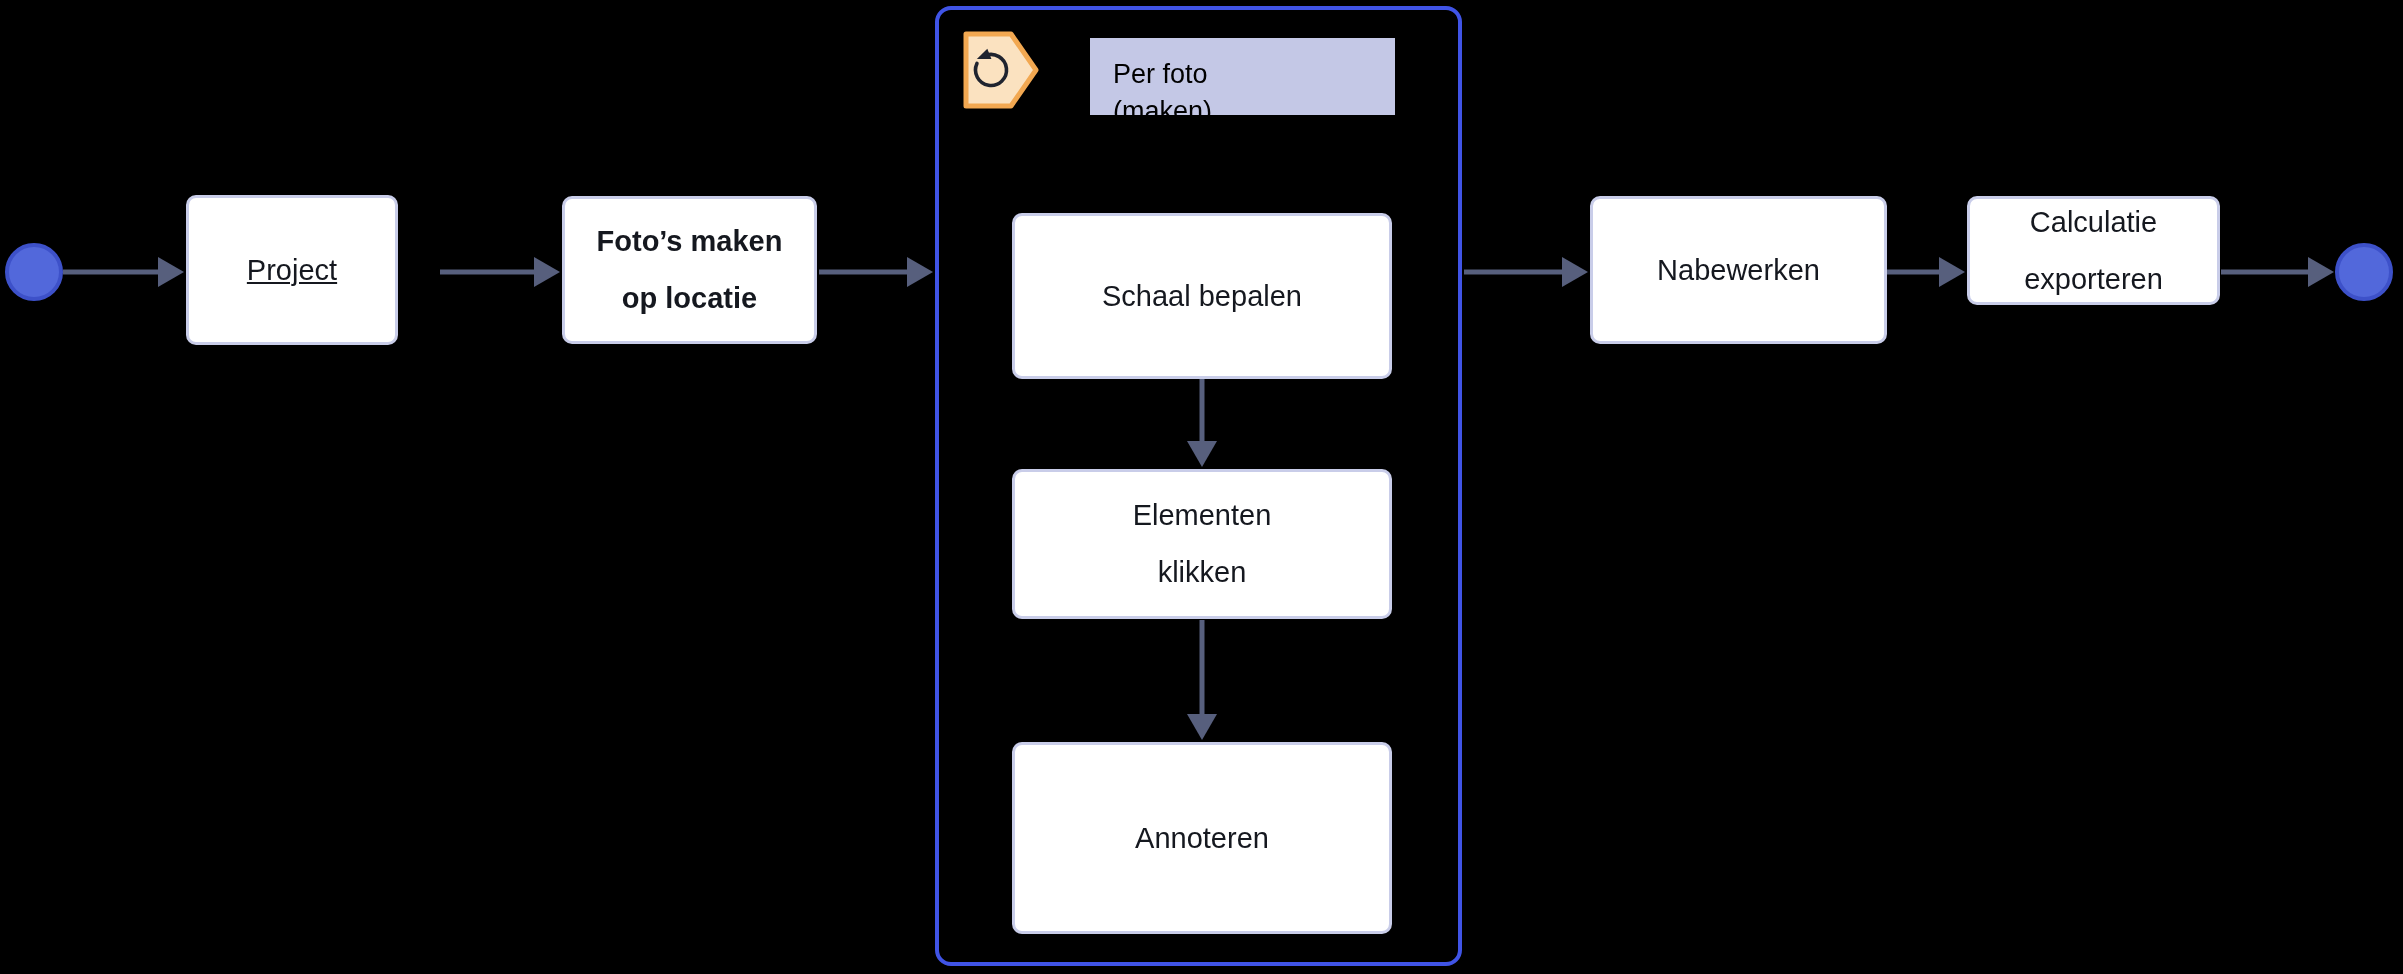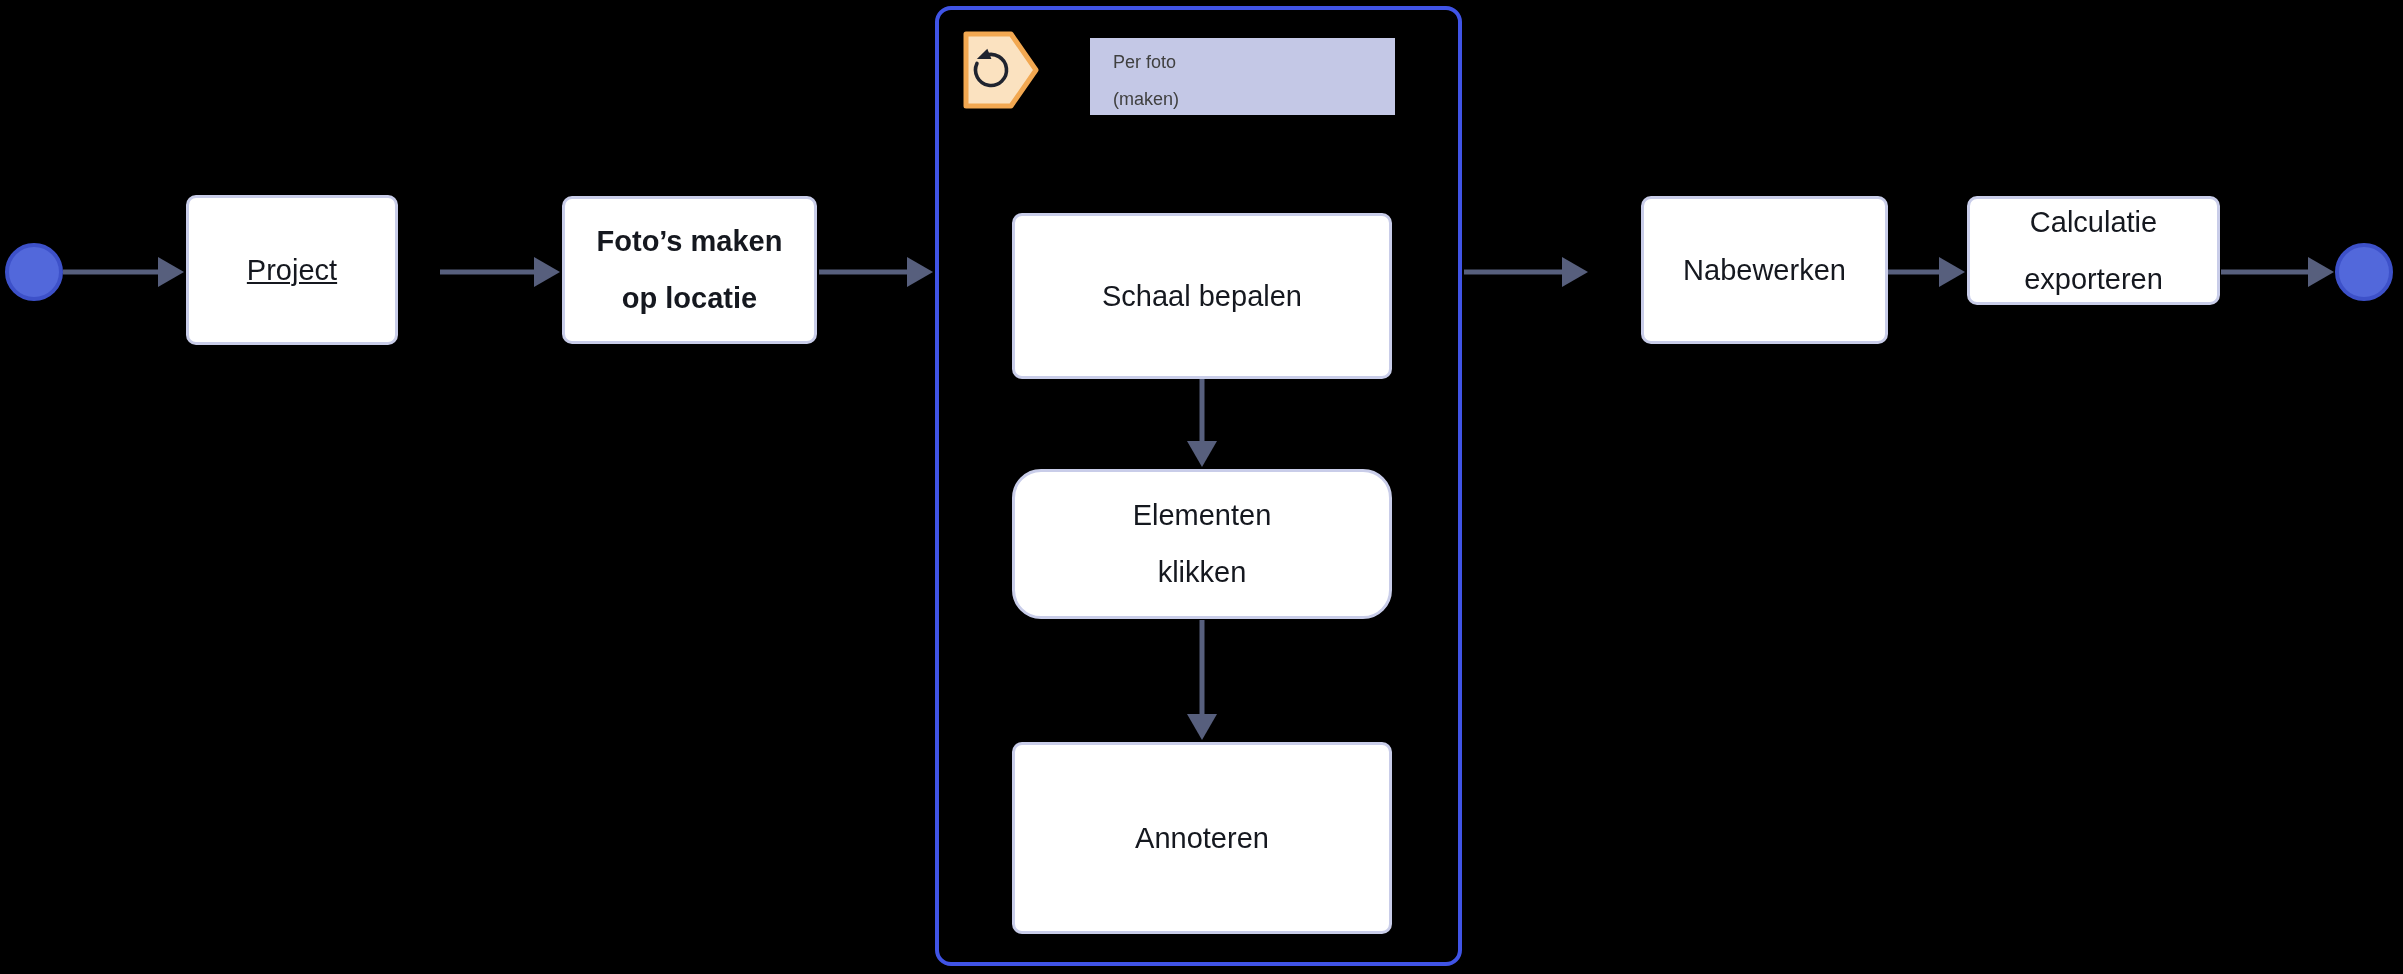--- a/index.html
+++ b/index.html
@@ -25,37 +25,37 @@
   .node{
     position:absolute;background:#FFFFFF;
     border:3px solid #C9CDE9;border-radius:10px;box-sizing:border-box;
     display:flex;flex-direction:column;align-items:center;justify-content:center;
     color:#15181F;font-size:29px;text-align:center;
   }
   .node .nl{line-height:57px;height:57px;white-space:nowrap;}
   .n-project   {left:186px; top:195px; width:212px; height:150px;text-decoration:underline;}
   .n-fotos     {left:562px; top:196px; width:255px; height:148px;font-weight:bold;}
   .n-schaal    {left:1012px;top:197px; width:380px; height:166px;margin-top:16px;}
-  .n-elementen {left:1012px;top:469px; width:380px; height:150px;border-radius:29px;}
+  .n-elementen {left:1012px;top:469px; width:380px; height:150px;}
   .n-annoteren {left:1012px;top:742px; width:380px; height:192px;}
-  .n-nabewerken{left:1641px;top:196px; width:247px; height:148px;}
+  .n-nabewerken{left:1590px;top:196px; width:297px; height:148px;}
   .n-calculatie{left:1967px;top:196px; width:253px; height:109px;}
   
   .loop-group{
     position:absolute;left:935px;top:6px;width:527px;height:960px;
     border:4px solid #4054E6;border-radius:16px;box-sizing:border-box;
     background:transparent;
   }
   
   .loop-marker{position:absolute;left:962px;top:30px;width:78px;height:80px;}
   
   .group-label{
     position:absolute;left:1090px;top:38px;width:305px;height:77px;
-    background:#C4C8E6;color:#404040;font-size:18px;
-    padding:6px 0 0 23px;box-sizing:border-box;
+    background:#C4C8E6;color:#000000;font-size:27px;
+    padding:18px 0 0 23px;box-sizing:border-box;
   }
   .group-label .gl{line-height:37px;height:37px;white-space:nowrap;}
 </style>
 </head>
 <body>
 
 <div class="canvas">
 
   <svg class="edges">
     <g>

